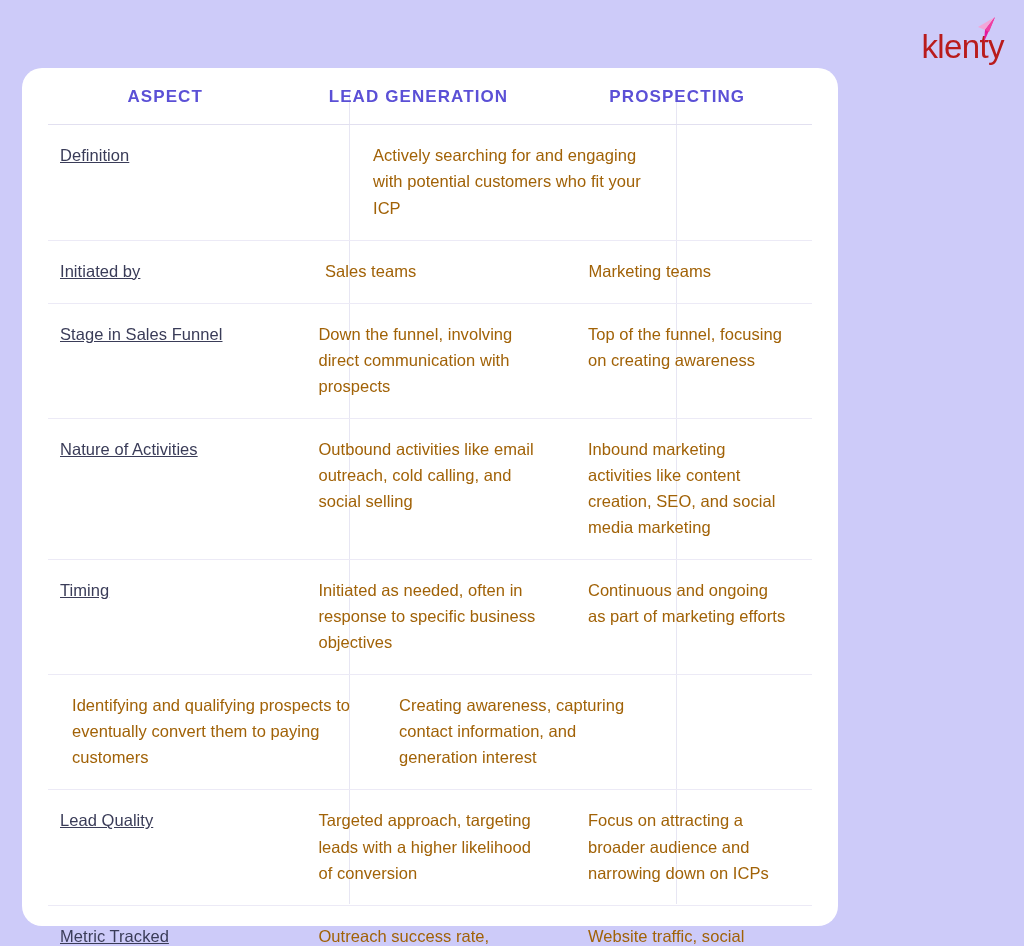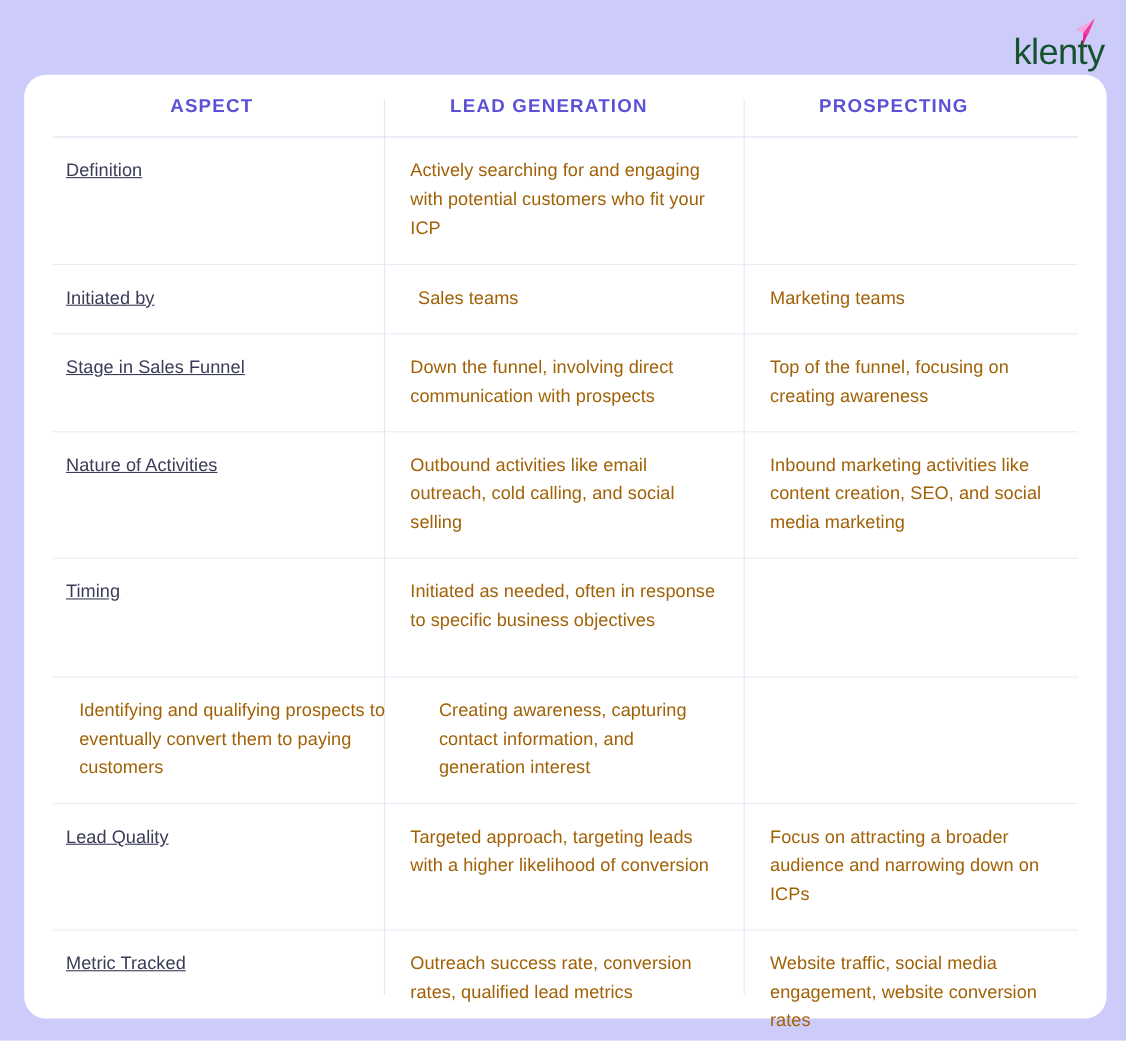--- a/index.html
+++ b/index.html
@@ -25,41 +25,41 @@
     right: 20px;
     display: flex;
     align-items: flex-end;
     height: 46px;
   }
   .brand-wordmark {
     font-family: "Liberation Sans", "DejaVu Sans", sans-serif;
     font-size: 33px;
     font-weight: 400;
     letter-spacing: -0.6px;
-    color: #14532d;
+    color: #b91c1c;
     line-height: 1;
     position: relative;
     z-index: 1;
   }
   .brand-mark {
     position: absolute;
     right: 6px;
     top: -2px;
     width: 30px;
     height: 30px;
     z-index: 2;
     pointer-events: none;
   }
 
   
   .card {
     position: absolute;
     left: 22px;
     top: 68px;
-    width: 984px;
+    width: 816px;
     height: 858px;
     background: #ffffff;
     border-radius: 20px;
   }
 
   .table {
     width: 100%;
     height: 100%;
     position: relative;
     padding: 0 26px;
@@ -210,20 +210,23 @@
       </div>
     </div>
 
     <div class="row r-timing">
       <div class="cell c1">
         <span class="cell-text">Timing</span>
       </div>
       <div class="cell c2">
         <span class="cell-text">Initiated as needed, often in response to specific business objectives</span>
       </div>
+      <div class="cell c3">
+        <span class="cell-text">Continuous and ongoing as part of marketing efforts</span>
+      </div>
     </div>
 
     <div class="row r-focus">
       <div class="cell c2">
         <span class="cell-text">Identifying and qualifying prospects to eventually convert them to paying customers</span>
       </div>
       <div class="cell c3">
         <span class="cell-text">Creating awareness, capturing contact information, and generation interest</span>
       </div>
     </div>

